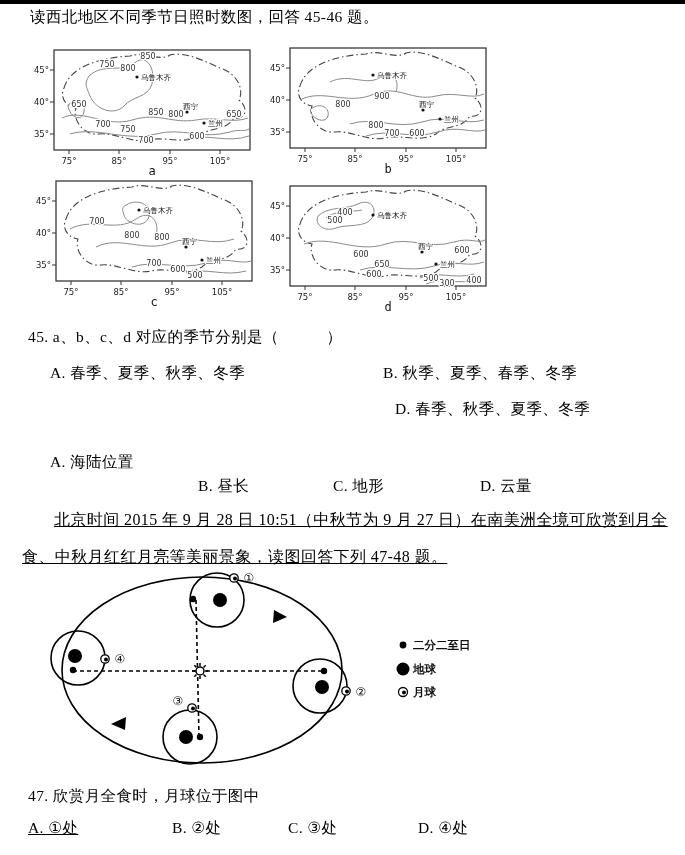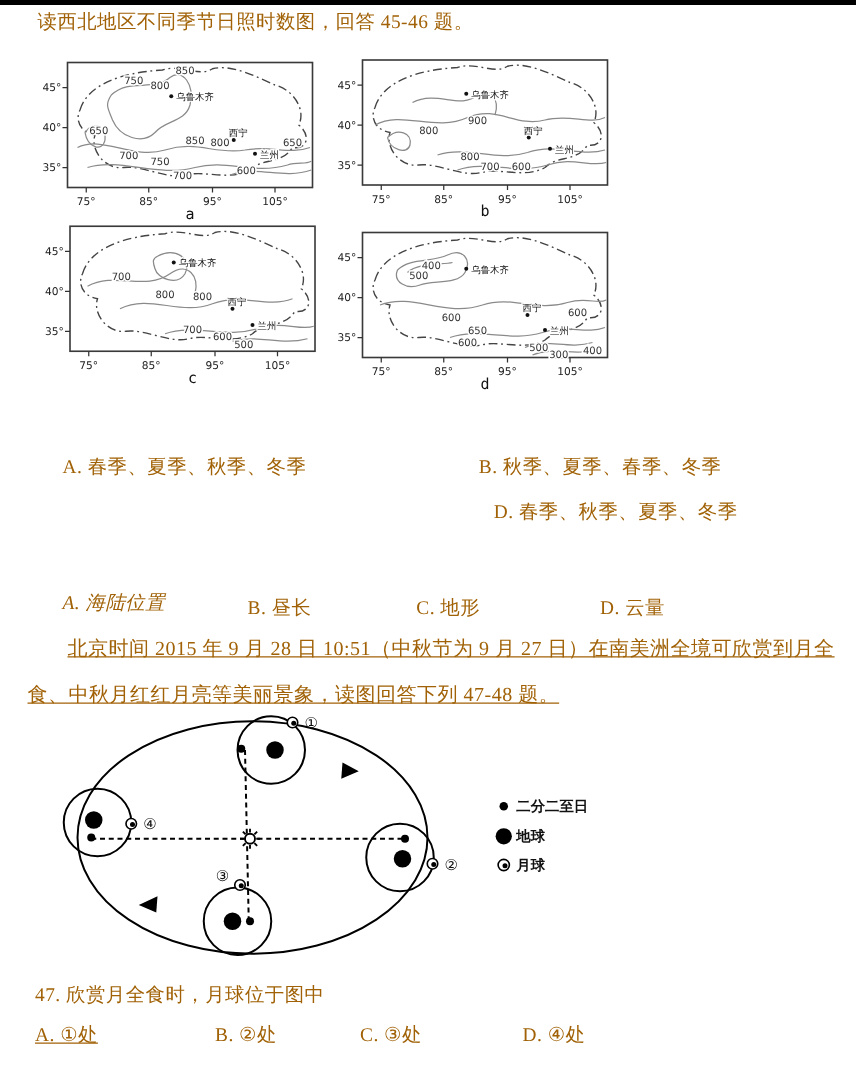--- a/index.html
+++ b/index.html
@@ -1,17 +1,17 @@
 <!DOCTYPE html>
 <html><head>
 <meta charset="utf-8">
 <style>
   html,body{margin:0;padding:0;background:#fff;}
   .page{position:relative;width:685px;height:855px;background:#fff;overflow:hidden;
-        font-family:"Liberation Serif","DejaVu Serif",serif;color:#a16207;}
+        font-family:"Liberation Serif","DejaVu Serif",serif;color:#000000;}
   .top-rule{position:absolute;left:0;top:0;width:685px;height:4px;background:#000;}
   .txt{position:absolute;font-size:15.5px;letter-spacing:.4px;white-space:nowrap;}
   .para{position:absolute;font-size:16px;line-height:37px;text-indent:32px;letter-spacing:.4px;text-decoration:underline;}
   .map-panel{position:absolute;}
   .map-border{fill:none;stroke:#3a3a3a;stroke-width:1.3;}
   .tick{stroke:#333;stroke-width:1;}
   .tick-label{font-size:8.5px;fill:#222;font-family:"DejaVu Sans",sans-serif;}
   .boundary{fill:none;stroke:#444;stroke-width:1.1;stroke-dasharray:7 3 1.5 3;}
   .contour{fill:none;stroke:#8a8a8a;stroke-width:1;}
   .clabel{font-size:8px;fill:#333;font-family:"DejaVu Sans",sans-serif;
@@ -220,25 +220,26 @@
       <circle class="city-dot" cx="103" cy="33" r="1.6"></circle>
         <text class="city-label" x="107" y="36">乌鲁木齐</text>
       <circle class="city-dot" cx="152" cy="70" r="1.6"></circle>
         <text class="city-label" x="148" y="67">西宁</text>
       <circle class="city-dot" cx="166" cy="82" r="1.6"></circle>
         <text class="city-label" x="170" y="85">兰州</text>
     </g>
     <text class="letter" x="118" y="129">d</text>
   </svg>
 
+  <div class="txt" style="left:28px;top:327px;">45. a、b、c、d 对应的季节分别是（　　　）</div>
   <div class="txt" style="left:50px;top:363px;">A. 春季、夏季、秋季、冬季</div>
   <div class="txt" style="left:383px;top:363px;">B. 秋季、夏季、春季、冬季</div>
   <div class="txt" style="left:395px;top:399px;">D. 春季、秋季、夏季、冬季</div>
 
-  <div class="txt" style="left:50px;top:472px;font-style:italic;">A. 海陆位置</div>
+  <div class="txt" style="left:50px;top:452px;">A. 海陆位置</div>
   <div class="txt" style="left:198px;top:476px;">B. 昼长</div>
   <div class="txt" style="left:333px;top:476px;">C. 地形</div>
   <div class="txt" style="left:480px;top:476px;">D. 云量</div>
 
   <div class="para" style="left:22px;top:501px;width:650px;">北京时间 2015 年 9 月 28 日 10:51（中秋节为 9 月 27 日）在南美洲全境可欣赏到月全食、中秋月红红月亮等美丽景象，读图回答下列 47-48 题。</div>
 
   <svg style="position:absolute;left:28px;top:560px;" width="455" height="218" viewBox="0 0 455 218">
     <ellipse class="orbit-line" cx="174" cy="110" rx="140" ry="93"></ellipse>
     <polygon points="246,50 259,57 245,63" fill="#000"></polygon>
     <polygon points="97,170 83,164 98,157" fill="#000"></polygon>

